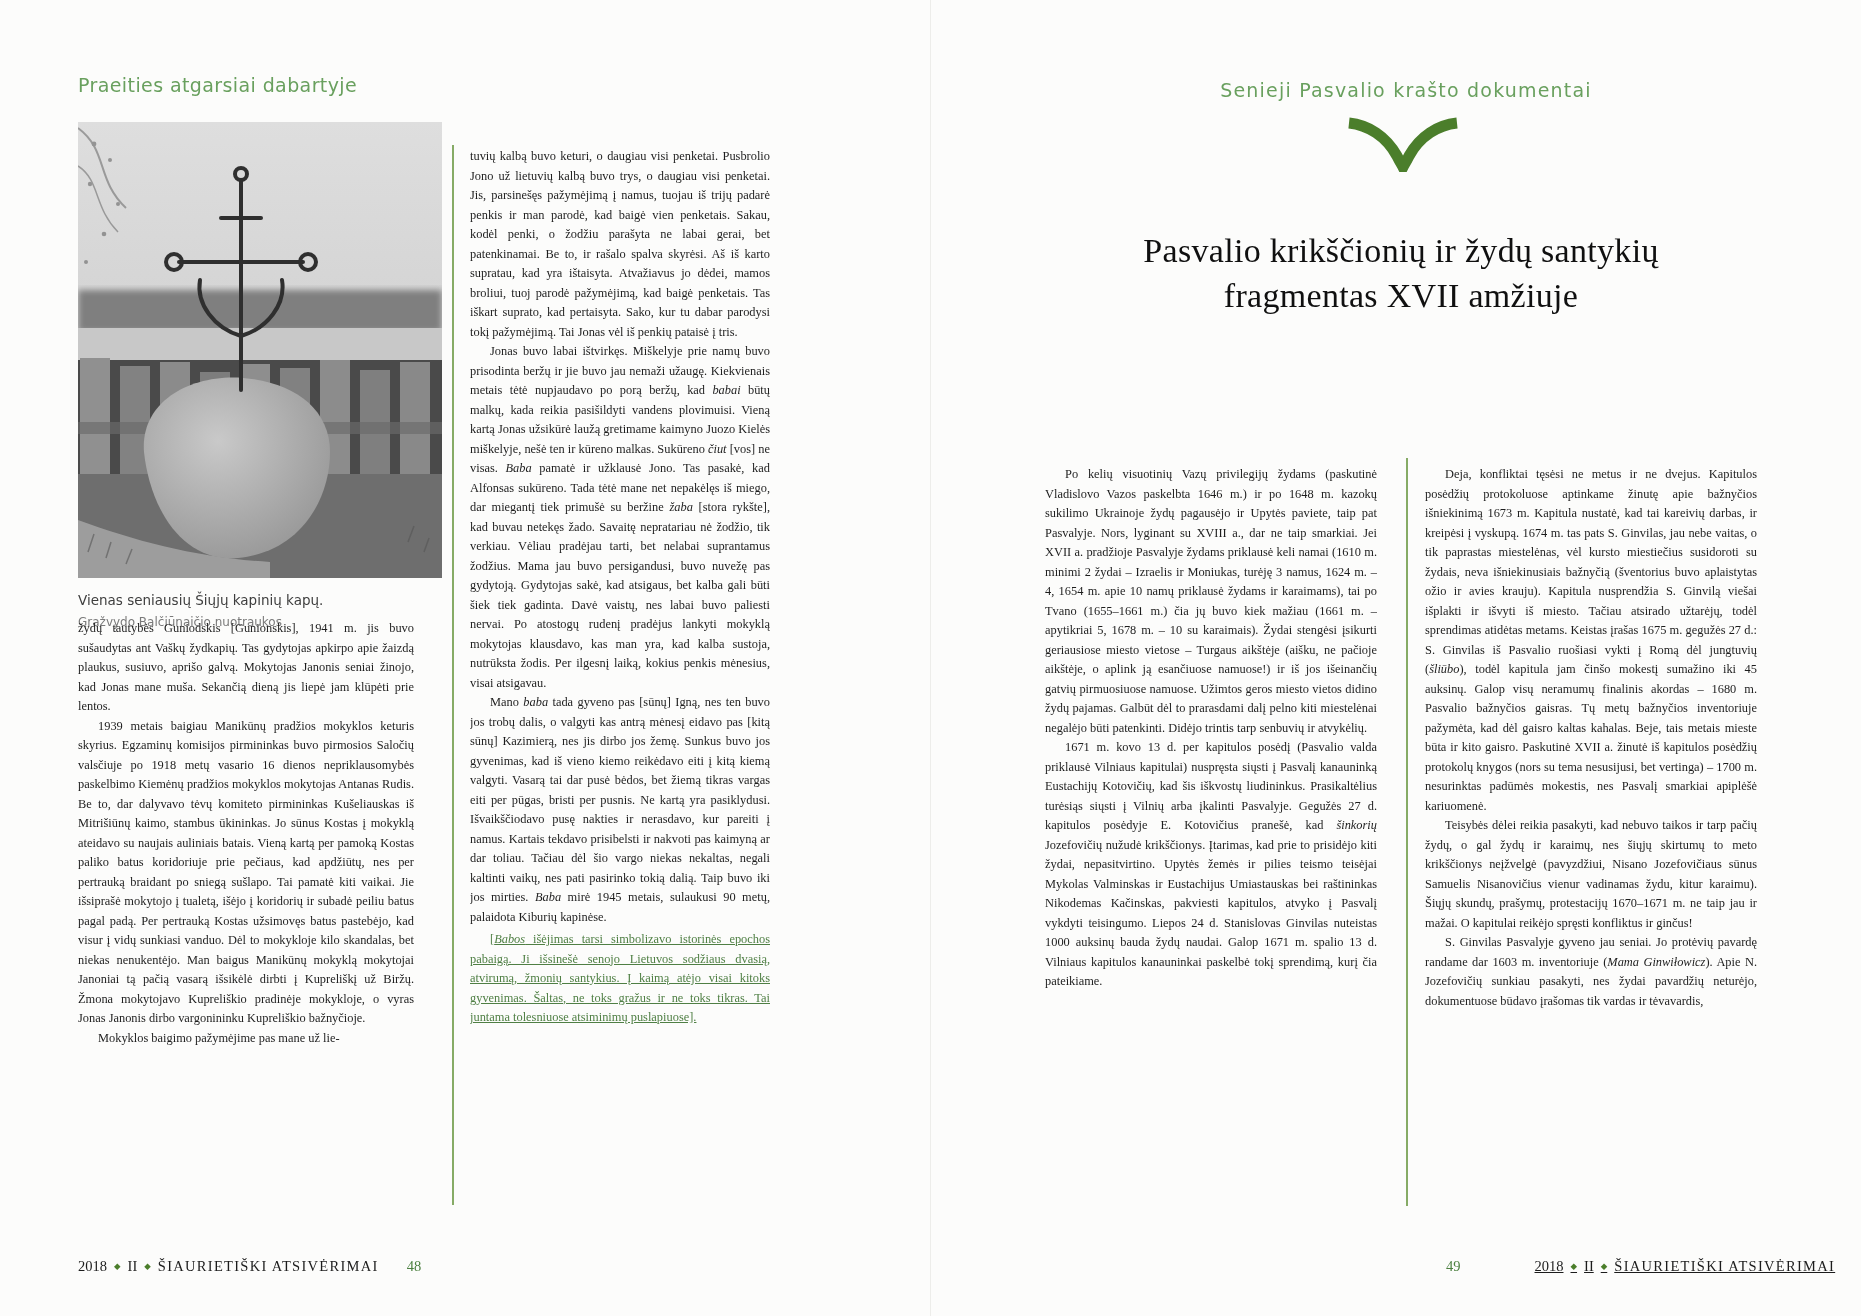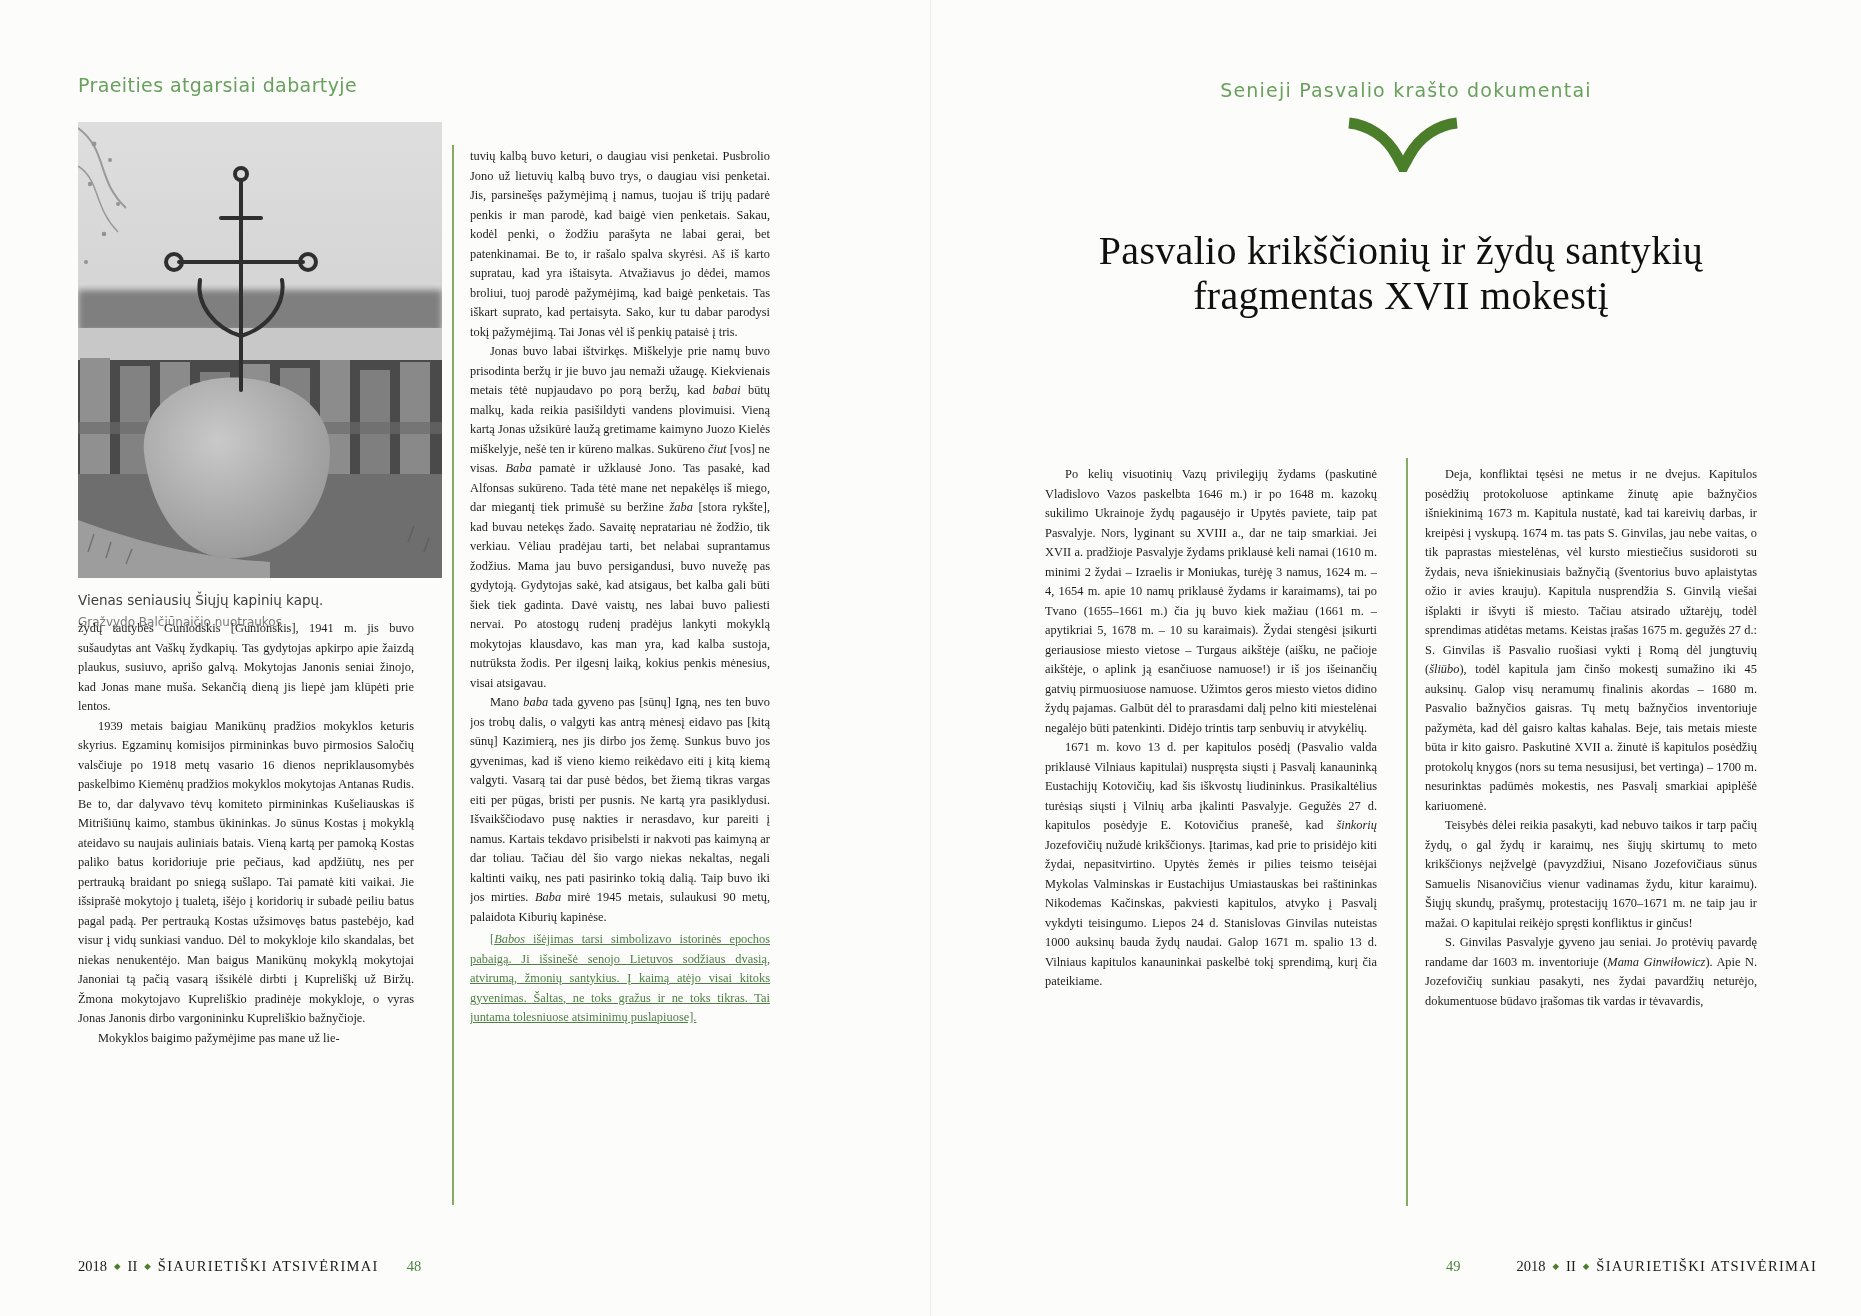--- a/index.html
+++ b/index.html
@@ -19,21 +19,21 @@
   
   .running-head{font-family:"DejaVu Sans",sans-serif;color:var(--heading-green);}
   .rh-left{left:78px;top:74px;font-size:19px;letter-spacing:.4px;}
   .rh-right{left:1030px;top:79px;width:752px;text-align:center;font-size:19px;letter-spacing:1.2px;}
 
   
   .glyph{left:1344px;top:116px;width:118px;height:56px;}
 
   
   .article-title{left:1020px;top:228px;width:762px;text-align:center;color:#101010;
-                 font-size:40px;line-height:45px;letter-spacing:.3px;}
+                 font-size:34px;line-height:45px;letter-spacing:.3px;}
 
   
   .photo{left:78px;top:122px;width:364px;height:456px;margin:0;padding:0;}
   .caption-title{left:78px;top:592px;font-family:"DejaVu Sans",sans-serif;font-size:13.5px;color:#3e3e3e;}
   .caption-credit{left:78px;top:615px;font-family:"DejaVu Sans",sans-serif;font-size:12px;color:#7a7a7a;}
 
   
   .colrule{width:2px;background:var(--rule-green);}
   .rule-left{left:452px;top:145px;height:1060px;}
   .rule-right{left:1406px;top:458px;height:748px;}
@@ -51,21 +51,21 @@
   .col p.gap-before{margin-top:3px;text-decoration:underline;}
 
   
   .footer{top:1258px;font-size:14.5px;color:#1c1c1c;white-space:nowrap;}
   .footer .dia{color:var(--accent-green);font-size:8.5px;vertical-align:2px;margin:0 7px;}
   .footer .journal{letter-spacing:1.3px;}
   .footer .pagenum{color:var(--page-number-green);margin-left:48px;}
   .footer-left{left:78px;}
   .footer-left .pagenum{margin-left:28px;}
   .footer-right{left:1398px;}
-  .footer-right .group{margin-left:56px;}
+  .footer-right .group{margin-left:74px;text-decoration:underline;}
 </style>
 </head>
 <body>
 
 <div class="spread">
 
   <section>
     <div class="abs running-head rh-left">Praeities atgarsiai dabartyje</div>
 
     <figure class="abs photo">
@@ -156,21 +156,21 @@
     <div class="abs running-head rh-right">Senieji Pasvalio krašto dokumentai</div>
 
     <div class="abs glyph">
       <svg width="118" height="56" viewBox="0 0 118 56">
         <path d="M5,7 C24,9 42,20 53,40 C56,46 58,49 59,51 C60,49 62,46 65,40 C76,20 94,9 113,7" style="stroke:var(--accent-green,#4b7e2b)" stroke-width="11" fill="none"></path>
       </svg>
     </div>
 
     <h1 class="abs article-title" style="margin:0;font-weight:normal;">
       <div>Pasvalio krikščionių ir žydų santykių</div>
-      <div>fragmentas XVII mokestį</div>
+      <div>fragmentas XVII amžiuje</div>
     </h1>
 
     <div class="abs colrule rule-right"></div>
 
     <div class="abs col col-r1">
         <p class="indent "><span>Po kelių visuotinių Vazų privilegijų žydams (paskutinė Vladislovo Vazos paskelbta 1646 m.) ir po 1648 m. kazokų sukilimo Ukrainoje žydų pagausėjo ir Upytės paviete, taip pat Pasvalyje. Nors, lyginant su XVIII a., dar ne taip smarkiai. Jei XVII a. pradžioje Pasvalyje žydams priklausė keli namai (1610 m. minimi 2 žydai – Izraelis ir Moniukas, turėję 3 namus, 1624 m. – 4, 1654 m. apie 10 namų priklausė žydams ir karaimams), tai po Tvano (1655–1661 m.) čia jų buvo kiek mažiau (1661 m. – apytikriai 5, 1678 m. – 10 su karaimais). Žydai stengėsi įsikurti geriausiose miesto vietose – Turgaus aikštėje (aišku, ne pačioje aikštėje, o aplink ją esančiuose namuose!) ir iš jos išeinančių gatvių pirmuosiuose namuose. Užimtos geros miesto vietos didino žydų pajamas. Galbūt dėl to prarasdami dalį pelno kiti miestelėnai negalėjo būti patenkinti. Didėjo trintis tarp senbuvių ir atvykėlių.</span></p>
         <p class="indent "><span>1671 m. kovo 13 d. per kapitulos posėdį (Pasvalio valda priklausė Vilniaus kapitulai) nuspręsta siųsti į Pasvalį kanauninką Eustachijų Kotovičių, kad šis iškvostų liudininkus. Prasikaltėlius turėsiąs siųsti į Vilnių arba įkalinti Pasvalyje. Gegužės 27 d. kapitulos posėdyje E. Kotovičius pranešė, kad </span><i>šinkorių</i><span> Jozefovičių nužudė krikščionys. Įtarimas, kad prie to prisidėjo kiti žydai, nepasitvirtino. Upytės žemės ir pilies teismo teisėjai Mykolas Valminskas ir Eustachijus Umiastauskas bei raštininkas Nikodemas Kačinskas, pakviesti kapitulos, atvyko į Pasvalį vykdyti teisingumo. Liepos 24 d. Stanislovas Ginvilas nuteistas 1000 auksinų bauda žydų naudai. Galop 1671 m. spalio 13 d. Vilniaus kapitulos kanauninkai paskelbė tokį sprendimą, kurį čia pateikiame.</span></p>
       </div>
     <div class="abs col col-r2">
         <p class="indent "><span>Deja, konfliktai tęsėsi ne metus ir ne dvejus. Kapitulos posėdžių protokoluose aptinkame žinutę apie bažnyčios išniekinimą 1673 m. Kapitula nustatė, kad tai kareivių darbas, ir kreipėsi į vyskupą. 1674 m. tas pats S. Ginvilas, jau nebe vaitas, o tik paprastas miestelėnas, vėl kursto miestiečius susidoroti su žydais, neva išniekinusiais bažnyčią (šventorius buvo aplaistytas ožio ir avies krauju). Kapitula nusprendžia S. Ginvilą viešai išplakti ir išvyti iš miesto. Tačiau atsirado užtarėjų, todėl sprendimas atidėtas metams. Keistas įrašas 1675 m. gegužės 27 d.: S. Ginvilas iš Pasvalio ruošiasi vykti į Romą dėl jungtuvių (</span><i>šliūbo</i><span>), todėl kapitula jam činšo mokestį sumažino iki 45 auksinų. Galop visų neramumų finalinis akordas – 1680 m. Pasvalio bažnyčios gaisras. Tų metų bažnyčios inventoriuje pažymėta, kad dėl gaisro kaltas kahalas. Beje, tais metais mieste būta ir kito gaisro. Paskutinė XVII a. žinutė iš kapitulos posėdžių protokolų knygos (nors su tema nesusijusi, bet vertinga) – 1700 m. nesurinktas padūmės mokestis, nes Pasvalį smarkiai apiplėšė kariuomenė.</span></p>

